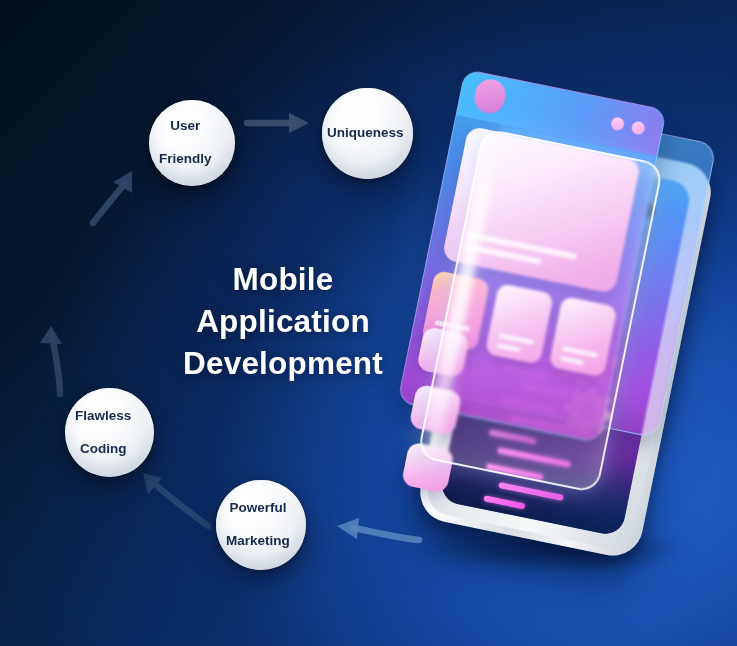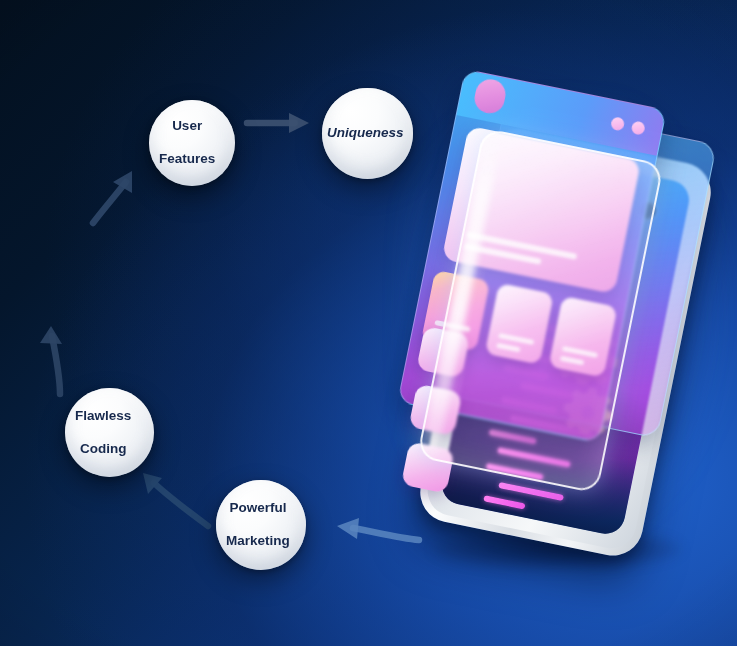--- a/index.html
+++ b/index.html
@@ -63,21 +63,21 @@
       0 10px 26px rgba(0,0,0,0.42),
       0 2px 6px rgba(0,0,0,0.28),
       inset 0 -8px 16px rgba(150,163,184,0.30),
       inset 0 6px 12px rgba(255,255,255,0.85);
     z-index: 16;
     user-select: none;
   }
   .node span { display: block; padding: 0 5px; }
 
   #node-user-friendly   { left: 149px; top: 100px; width: 86px;  height: 86px;  font-size: 13.5px; }
-  #node-uniqueness      { left: 322px; top: 88px;  width: 91px;  height: 91px;  font-size: 13.5px; font-style: italic; }
+  #node-uniqueness      { left: 322px; top: 88px;  width: 91px;  height: 91px;  font-size: 13.5px; }
   #node-rich-features   { left: 30px;  top: 217px; width: 84px;  height: 84px;  font-size: 13.5px; }
   #node-flawless-coding { left: 65px;  top: 388px; width: 89px;  height: 89px;  font-size: 13.5px; }
   #node-powerful-mkt    { left: 216px; top: 480px; width: 90px;  height: 90px;  font-size: 13.5px; }
 
   
   .arrow { position: absolute; z-index: 12; pointer-events: none; }
   .arrow svg { display:block; overflow: visible; }
 
   
   #phone-scene {
@@ -412,31 +412,36 @@
   </div>
 
   <div class="arrow" style="left:327px; top:510px;">
     <svg width="96" height="42" viewBox="0 0 96 42">
       <path d="M92 30 C72 28, 48 22, 26 18" stroke="#5b86bf" stroke-width="6.5" fill="none" stroke-linecap="round" opacity="0.85"></path>
       <path d="M10 16 L32 8 L30 29 Z" fill="#5b86bf" opacity="0.85"></path>
     </svg>
   </div>
 
   <div class="node" id="node-user-friendly">
-    <span><span>User</span><br><span>Features</span></span>
+    <span><span>User</span><br><span>Friendly</span></span>
   </div>
 
   <div class="node" id="node-uniqueness">
     <span>Uniqueness</span>
   </div>
 
 
   <div class="node" id="node-flawless-coding">
     <span><span>Flawless</span><br><span>Coding</span></span>
   </div>
 
   <div class="node" id="node-powerful-mkt">
     <span><span>Powerful</span><br><span>Marketing</span></span>
   </div>
 
+  <div class="title">
+    <span class="ln">Mobile</span>
+    <span class="ln">Application</span>
+    <span class="ln">Development</span>
+  </div>
 
   <div class="vignette"></div>
 </div>
 
 </body></html>

